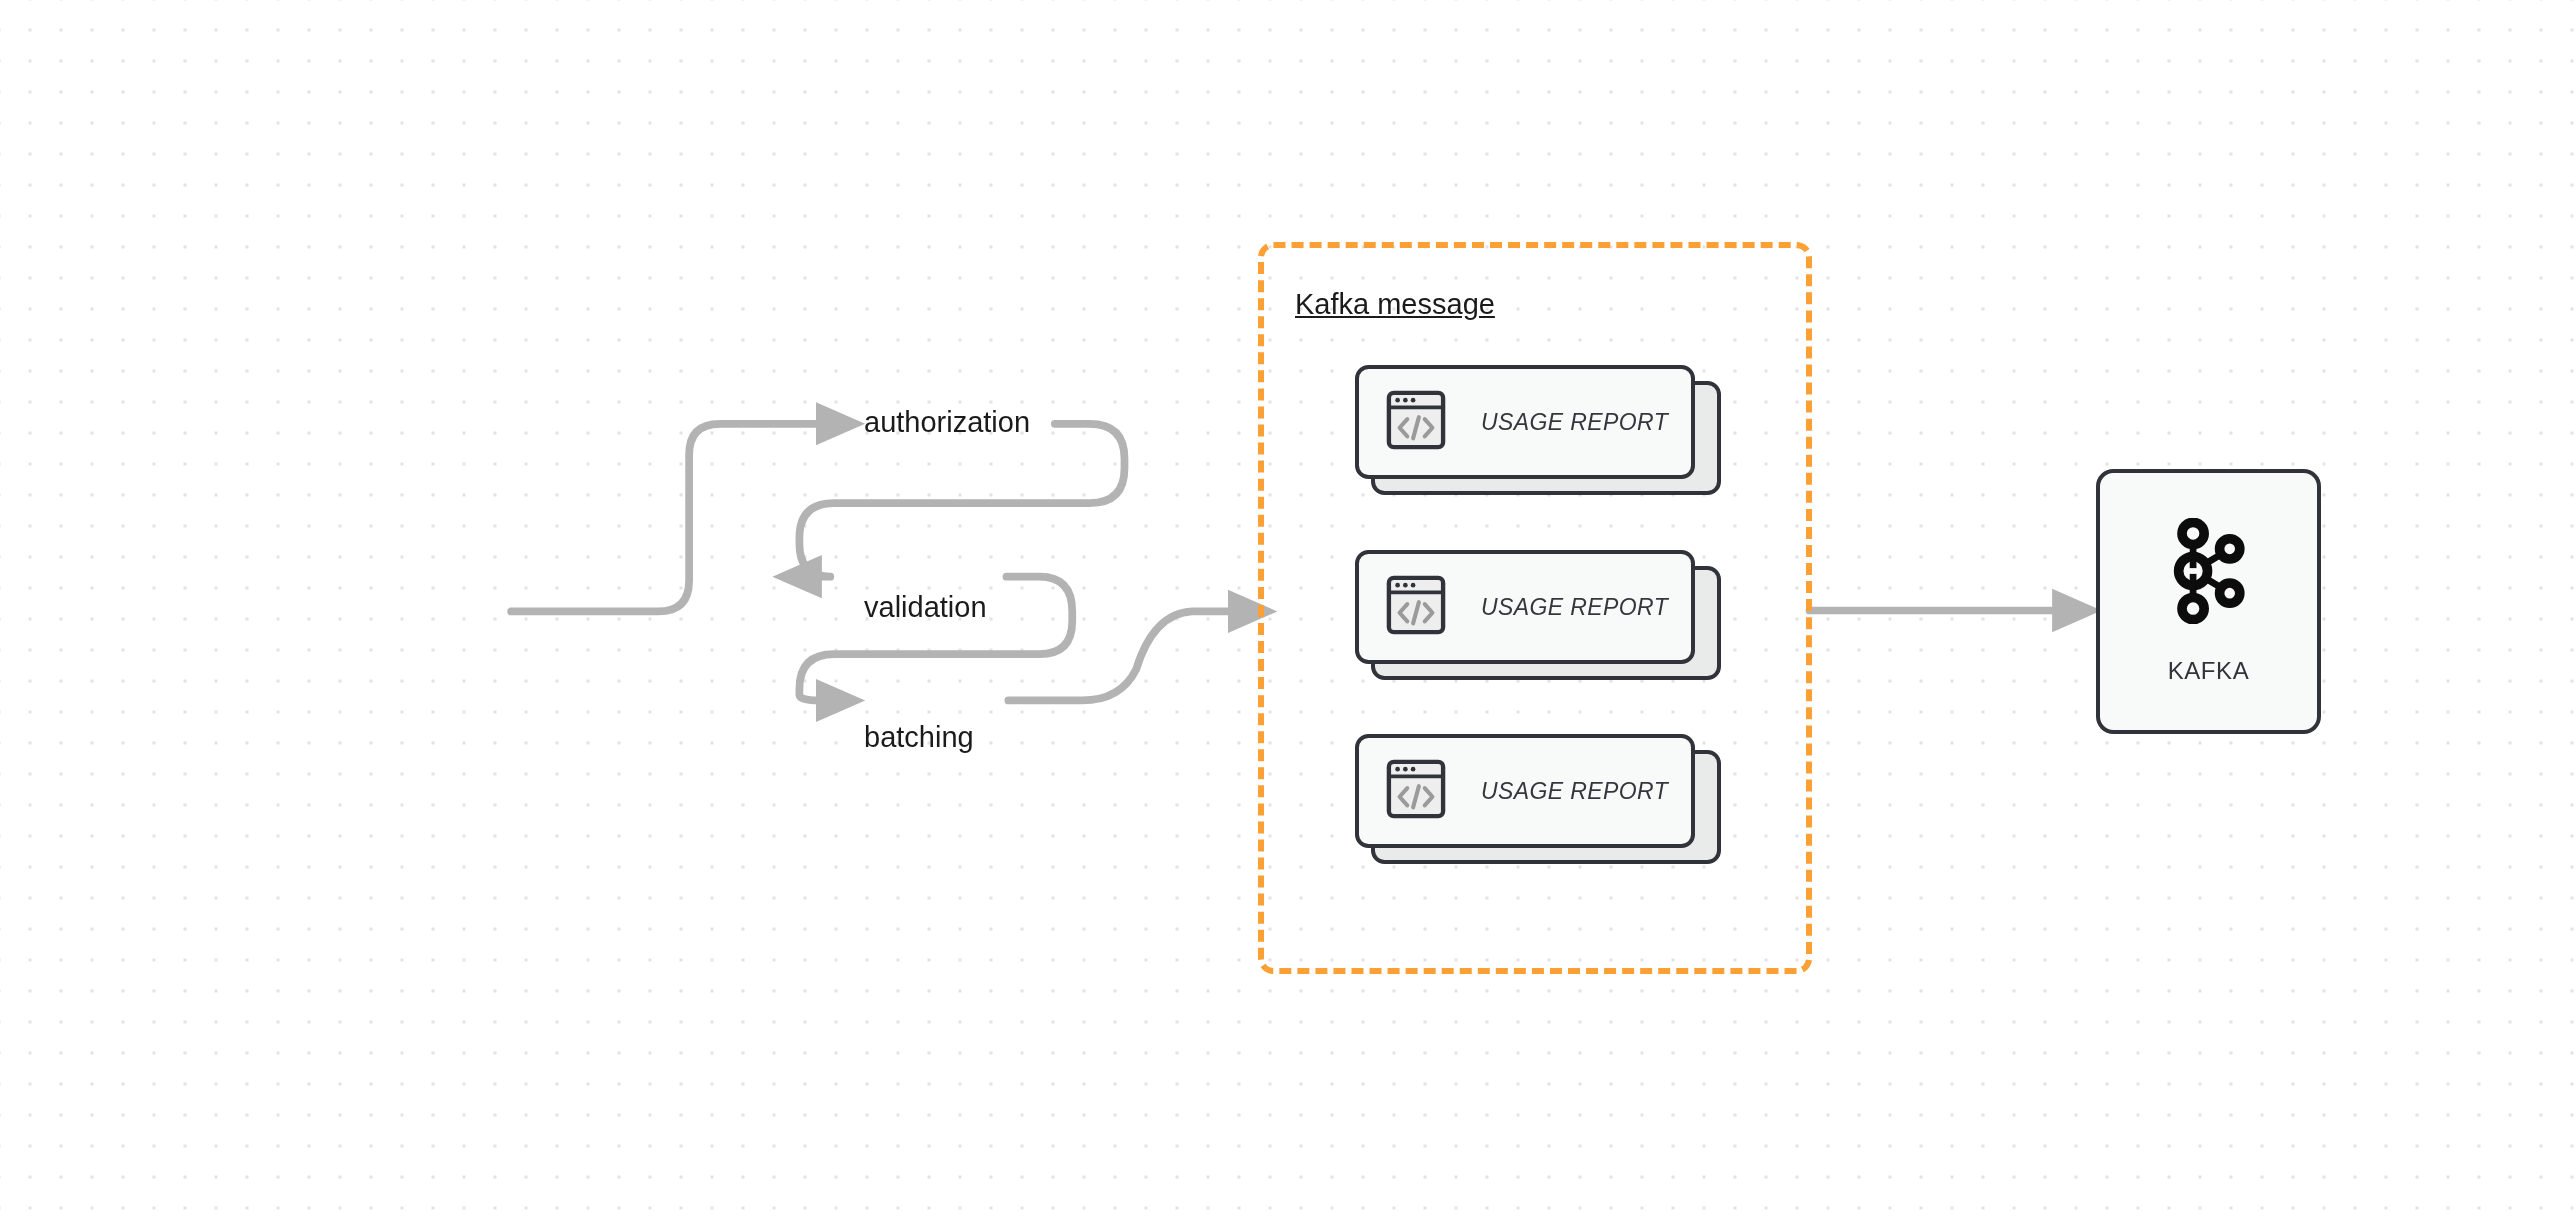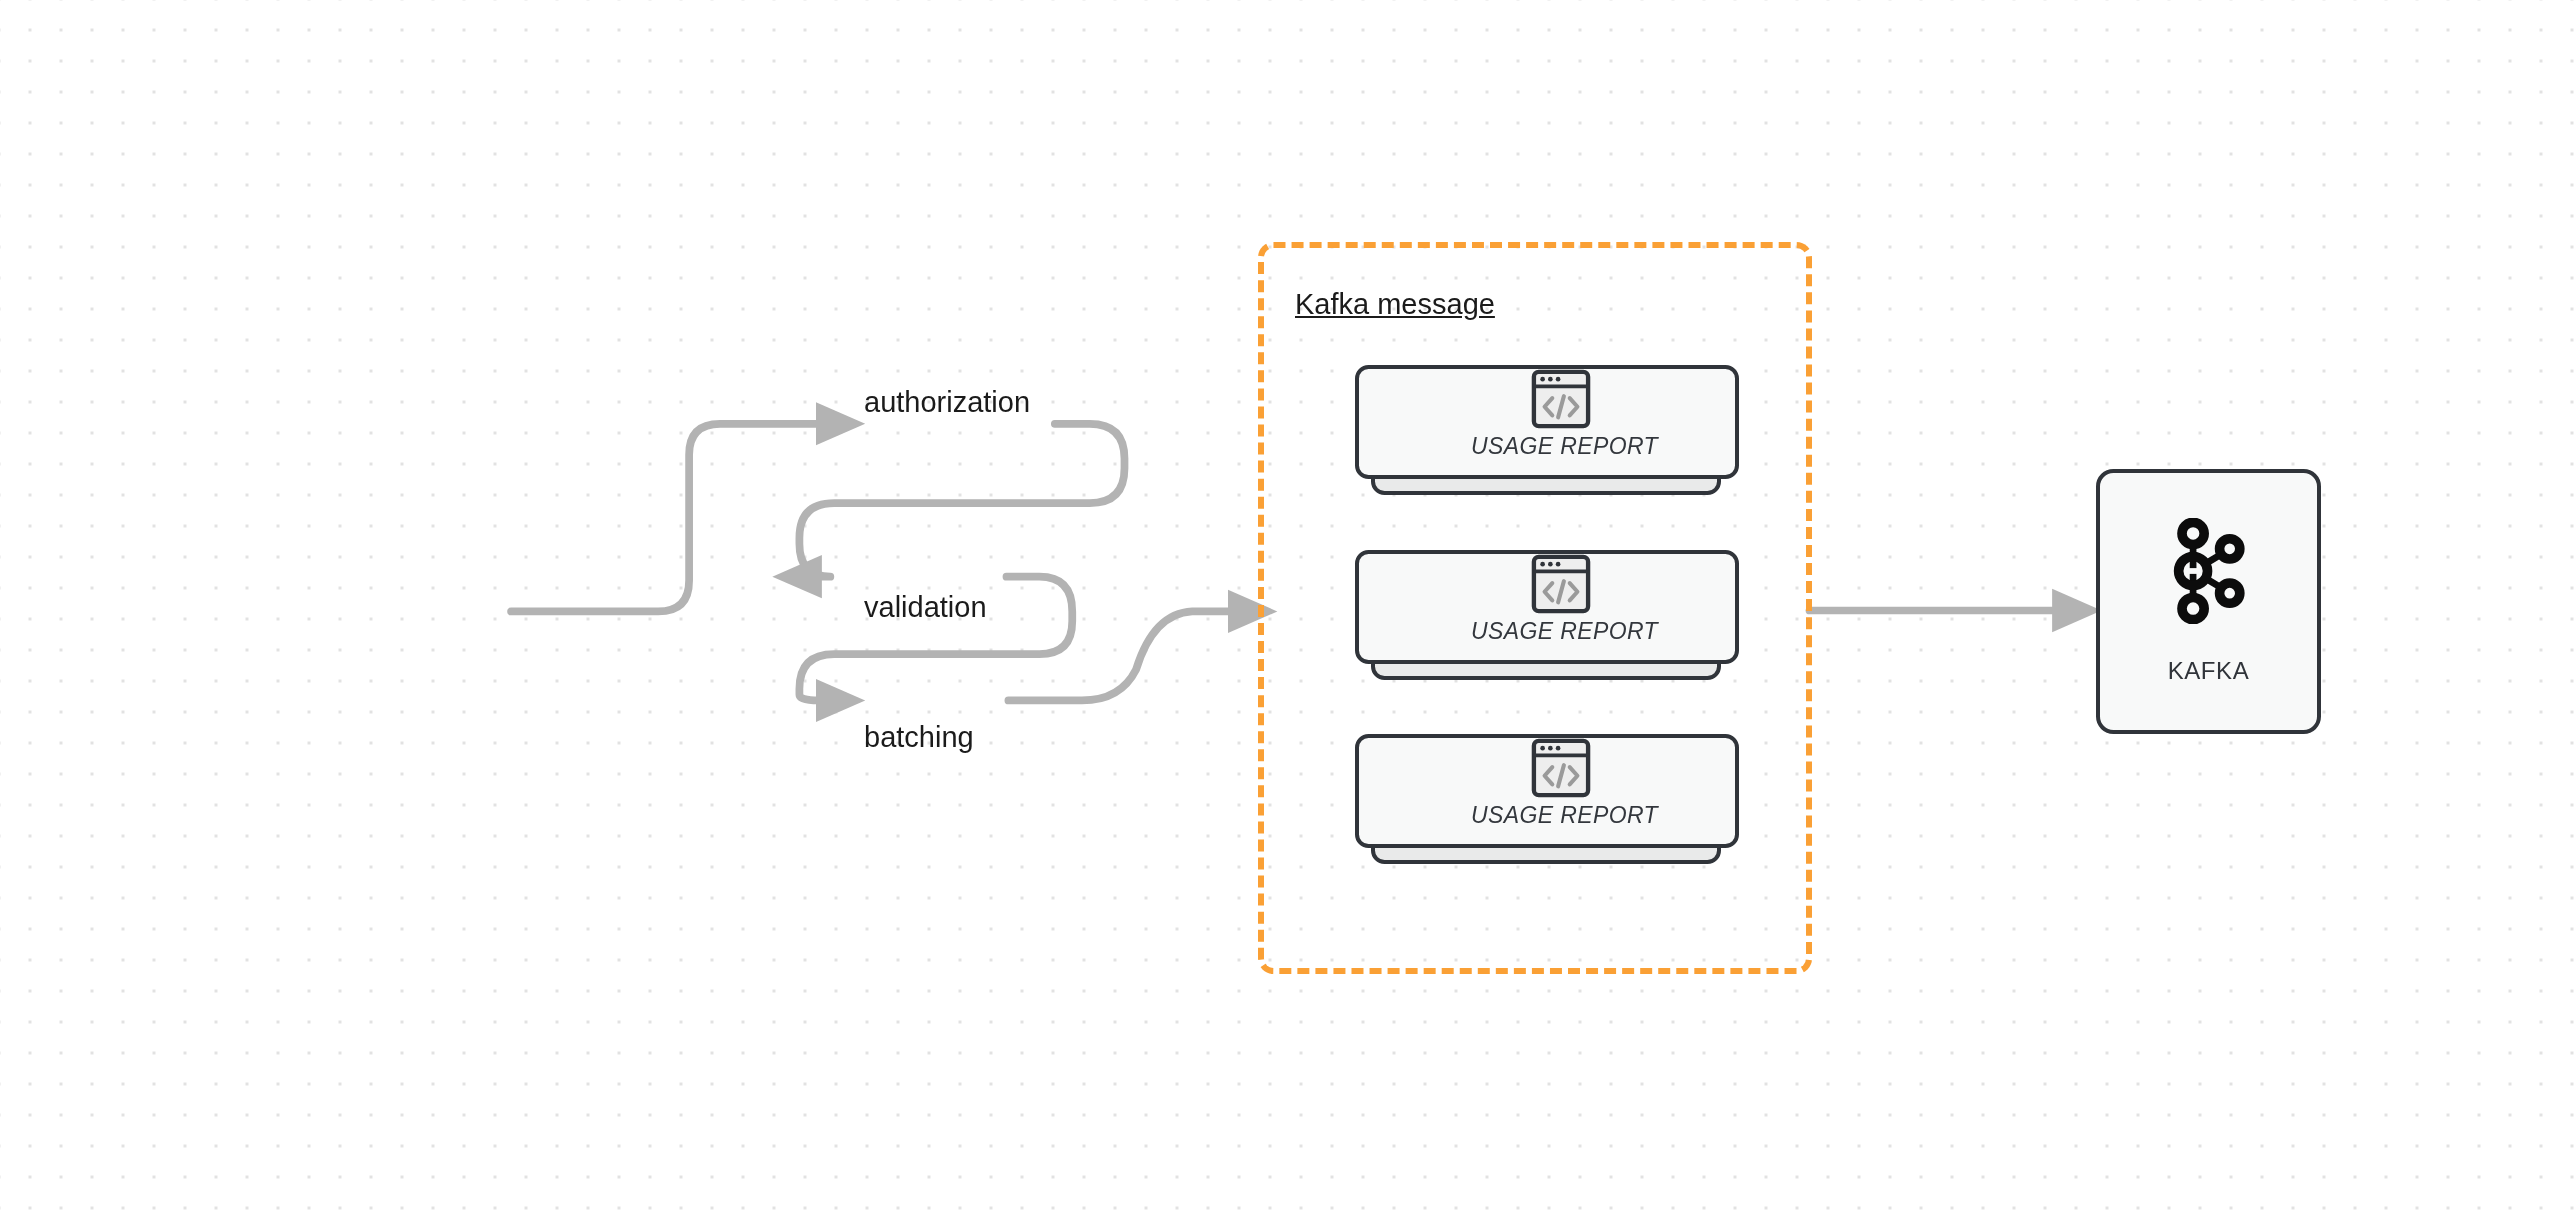--- a/index.html
+++ b/index.html
@@ -77,21 +77,21 @@
   .kafka-glyph { display: block; }
 
   
   .step-label {
     position: absolute;
     font-size: 29px;
     color: #1b1b1b;
     white-space: nowrap;
     line-height: 1;
   }
-  #step-authorization { left: 864px; top: 388px; }
+  #step-authorization { left: 864px; top: 408px; }
   #step-validation    { left: 864px; top: 593px; }
   #step-batching      { left: 864px; top: 685px; margin-top: 38px; }
 
   
   #group-kafka-message {
     position: absolute;
     left: 1258px;
     top: 242px;
     width: 554px;
     height: 732px;
@@ -124,28 +124,28 @@
     height: 114px;
     box-sizing: border-box;
     background: #e9eaea;
     border: 4.8px solid #30343a;
     border-radius: 13.5px;
   }
   .report-card-front {
     position: absolute;
     left: 0;
     top: 0;
-    width: 384px;
+    width: 340px;
     height: 114px;
     box-sizing: border-box;
     background: #f8f9f9;
     border: 4.8px solid #30343a;
     border-radius: 13.5px;
     display: flex;
-    flex-direction: column;
+    flex-direction: row;
     align-items: center;
   }
   .report-code-icon {
     margin-left: 27px;
     flex: 0 0 auto;
     display: block;
   }
   .report-card-label {
     margin-left: 35px;
     font-size: 23px;

